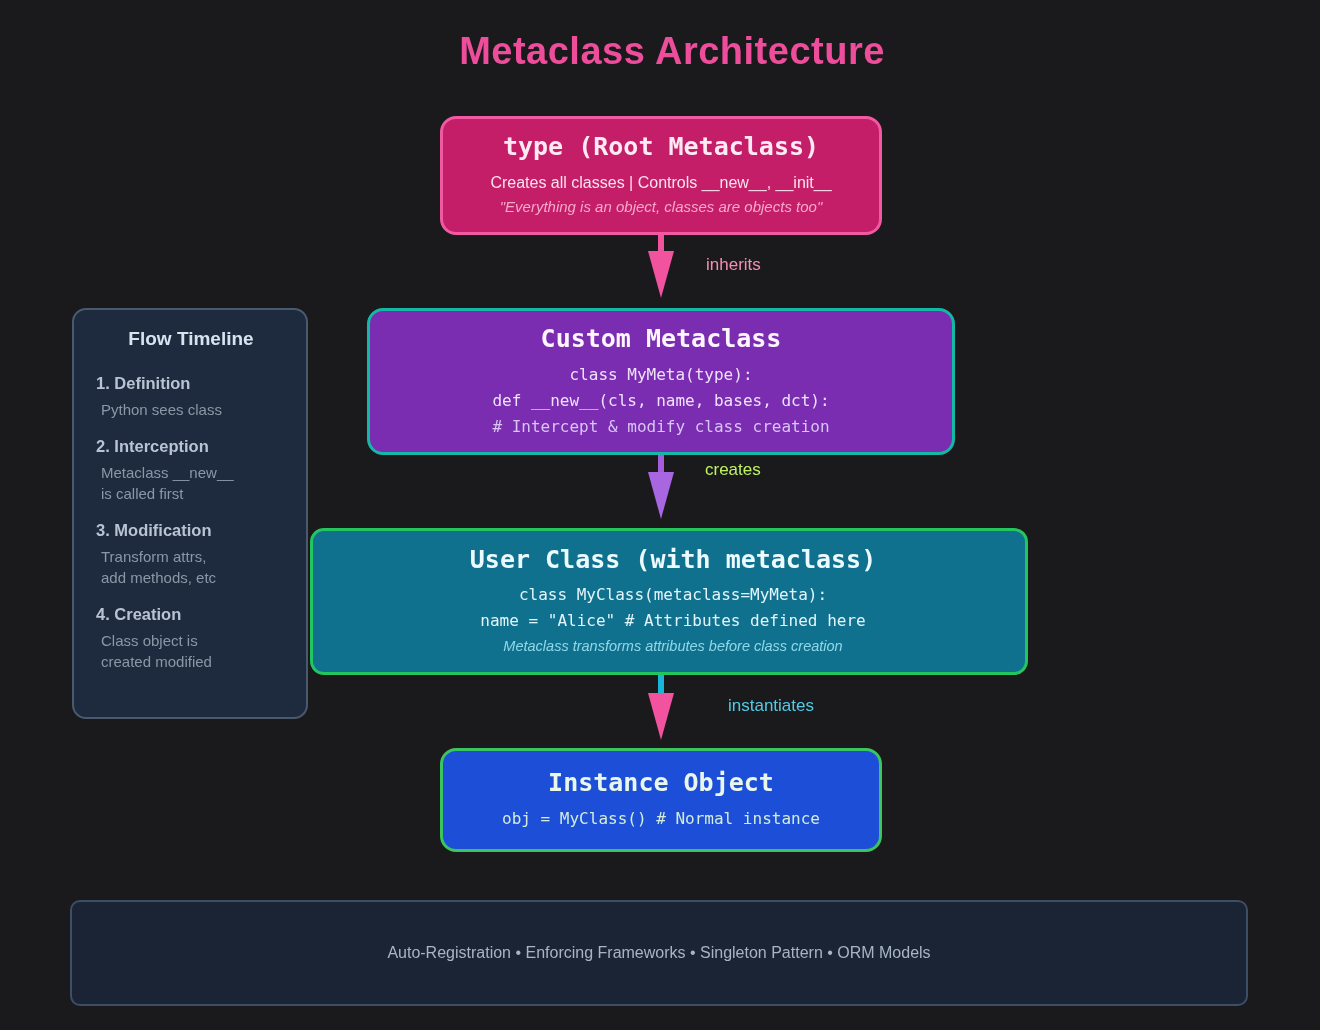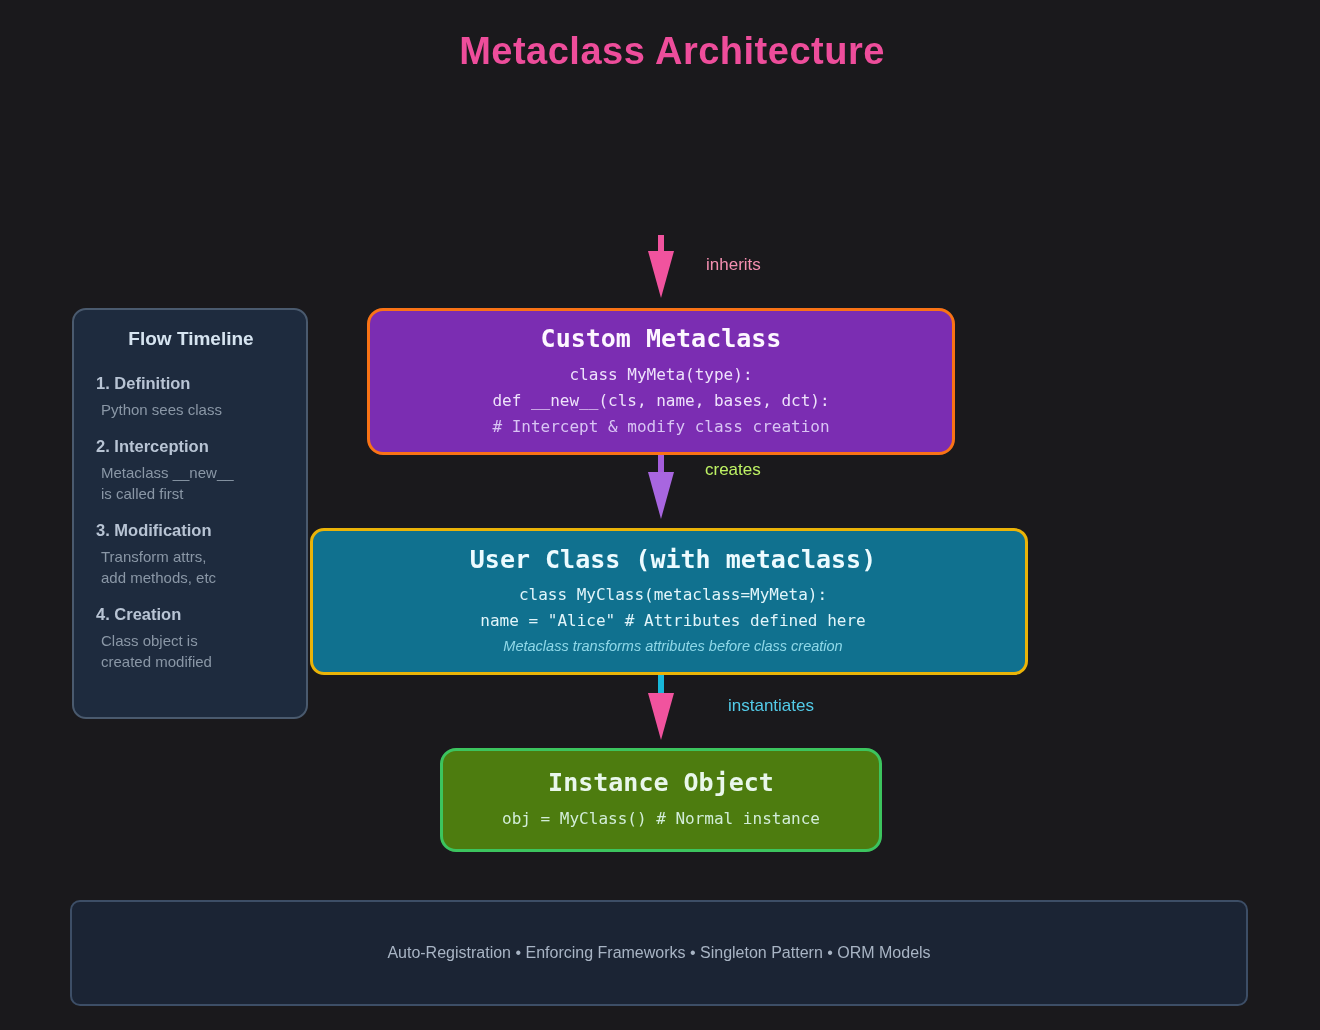--- a/index.html
+++ b/index.html
@@ -21,33 +21,33 @@
   .code-line{font-size:16px;line-height:26px;}
   .note{font-style:italic;font-size:15px;line-height:24px;}
 
   
   .box-root{left:440px;top:116px;width:442px;height:119px;background:#c41e68;border:3px solid #f159a2;}
   .box-root .node-title{color:#ffeaf4;margin-bottom:9px;}
   .box-root .box-sub{font-size:16px;color:#fbe2ee;line-height:24px;}
   .box-root .note{color:#f6a8cd;}
 
   
-  .box-custom{left:367px;top:308px;width:588px;height:147px;background:#7b2db2;border:3px solid #f97316;}
+  .box-custom{left:367px;top:308px;width:588px;height:147px;background:#7b2db2;border:3px solid #14b8a6;}
   .box-custom .node-title{color:#fdf6ff;margin-bottom:8px;}
   .box-custom .code-line{color:#eee2fb;}
   .box-custom .code-comment{color:#d9c4f4;}
 
   
-  .box-user{left:310px;top:528px;width:718px;height:147px;background:#10718f;border:3px solid #eab308;border-radius:14px;padding-left:8px;}
+  .box-user{left:310px;top:528px;width:718px;height:147px;background:#10718f;border:3px solid #22c55e;border-radius:14px;padding-left:8px;}
   .box-user .node-title{color:#ecfbff;margin-bottom:7px;}
   .box-user .code-line{color:#e1f5fa;}
   .box-user .note{color:#8fd8e8;font-size:14.5px;}
 
   
-  .box-instance{left:440px;top:748px;width:442px;height:104px;background:#4d7c0f;border:3px solid #3cc45e;}
+  .box-instance{left:440px;top:748px;width:442px;height:104px;background:#1d4ed8;border:3px solid #3cc45e;}
   .box-instance .node-title{color:#e9f7eb;margin-bottom:8px;}
   .box-instance .code-line{color:#d2edd8;}
 
   
   .stem{position:absolute;width:6px;}
   .head{position:absolute;width:0;height:0;border-left:13px solid transparent;border-right:13px solid transparent;}
   .stem-inherits{left:658px;top:235px;height:18px;background:#f1539e;}
   .head-inherits{left:648px;top:251px;border-top:47px solid #f1539e;}
   .stem-creates{left:658px;top:455px;height:18px;background:#a45ddb;}
   .head-creates{left:648px;top:472px;border-top:47px solid #a866e0;}
@@ -78,20 +78,25 @@
   .usecases-title{font-size:22px;font-weight:bold;color:#d5dfec;margin-bottom:10px;}
   .usecases-line{font-size:16px;color:#a8b4c4;line-height:26px;}
 </style>
 </head>
 <body>
 
 <div class="canvas">
 
   <h1 class="page-title">Metaclass Architecture</h1>
 
+  <section class="node box-root">
+    <div class="node-title mono">type (Root Metaclass)</div>
+    <div class="box-sub">Creates all classes | Controls __new__, __init__</div>
+    <div class="note">"Everything is an object, classes are objects too"</div>
+  </section>
 
   <div class="stem stem-inherits"></div>
   <div class="head head-inherits"></div>
   <div class="arrow-label label-inherits">inherits</div>
 
   <section class="node box-custom">
     <div class="node-title mono">Custom Metaclass</div>
     <div class="code-line mono">class MyMeta(type):</div>
     <div class="code-line mono">def __new__(cls, name, bases, dct):</div>
     <div class="code-line mono code-comment"># Intercept &amp; modify class creation</div>

